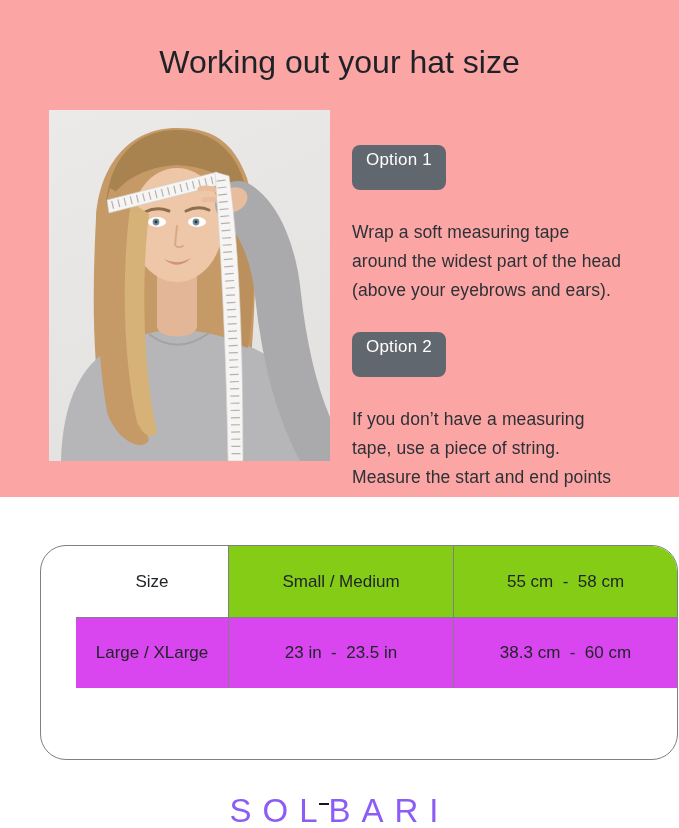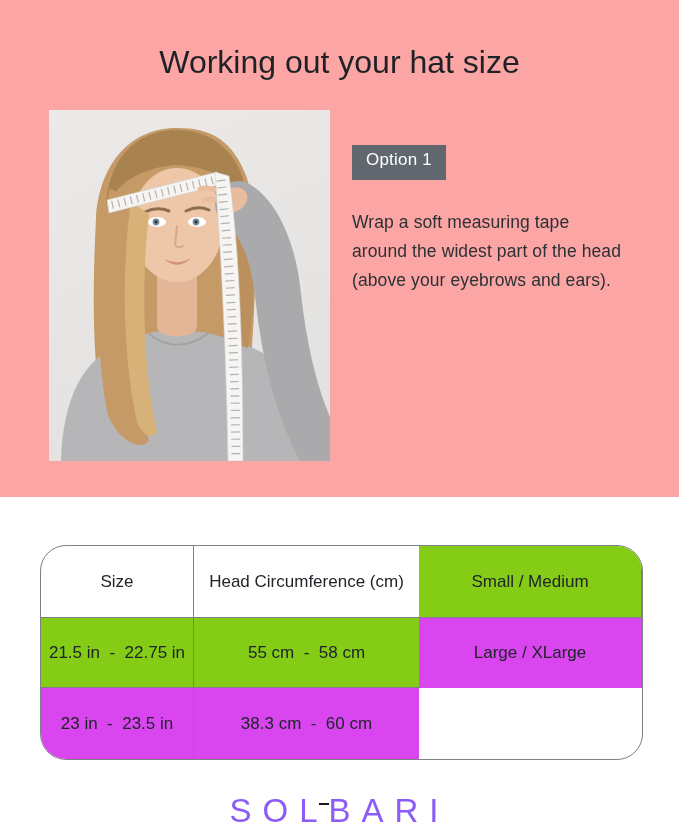--- a/index.html
+++ b/index.html
@@ -12,32 +12,32 @@
   .section-top{position:relative;width:679px;height:497px;background:#fca5a5;}
   .page-title{
     position:absolute;top:44px;left:0;width:100%;margin:0;
     text-align:center;font-size:32px;font-weight:400;color:#1e2226;letter-spacing:0px;
   }
   .photo{position:absolute;left:49px;top:110px;width:281px;height:351px;margin:0;}
   .photo svg{display:block;}
   .options{position:absolute;left:352px;top:145px;width:312px;}
   .badge{
     display:inline-block;background:#61676e;color:#ffffff;
-    font-size:17px;line-height:1;padding:6px 14px 12px;letter-spacing:0.2px;
+    font-size:17px;line-height:1;padding:6px 14px 22px;letter-spacing:0.2px;border-radius:8px;
   }
   .option p{
     margin:28px 0 0 0;font-size:17.5px;line-height:29px;color:#2c3135;letter-spacing:0.1px;
   }
   .option-2{margin-top:27px;}
   
   .section-bottom{position:relative;width:679px;height:331px;background:#ffffff;}
   .size-table{
     position:absolute;left:40px;top:48px;width:601px;height:213px;
     display:grid;grid-template-columns:153px 225px 1fr;grid-template-rows:72px 70px 1fr;
-    border:1px solid #7d8084;border-radius:26px;overflow:hidden;background:#ffffff;
+    border:1px solid #7d8084;border-radius:26px;overflow:hidden;background:#ffffff;padding-left:35px;
   }
   .cell{
     display:flex;align-items:center;justify-content:center;box-sizing:border-box;
     border-right:1px solid #7d8084;border-bottom:1px solid #7d8084;
     font-size:17px;color:#212529;white-space:pre;
   }
   .cell.last-col{border-right:none;}
   .cell.last-row{border-bottom:none;}
   .row-blue{background:#84cc16;}
   .row-green{background:#d946ef;}
@@ -110,30 +110,32 @@
         <path d="M166,62 L180,66 C189,130 194,220 194,351 L179,351 C177,230 171,130 166,62 Z" fill="#f6f5f3" stroke="#d4d2cf" stroke-width="0.6"></path>
         <path d="M172,70 C180,140 186,240 187,349" stroke="#b4b2ae" stroke-width="9" stroke-dasharray="1.2,6" fill="none"></path>
       </svg>
     </figure>
 
     <div class="options">
       <div class="option">
         <span class="badge">Option 1</span>
         <p>Wrap a soft measuring tape<br>around the widest part of the head<br>(above your eyebrows and ears).</p>
       </div>
+      <div class="option option-2">
+        <span class="badge">Option 2</span>
+        <p>If you don’t have a measuring<br>tape, use a piece of string.<br>Measure the start and end points<br>of the string against a ruler.</p>
+      </div>
     </div>
   </section>
 
   <section class="section-bottom">
     <div class="size-table">
       <div class="cell">Size</div>
-      <div class="cell last-col">Head Circumference (cm)</div>
 
       <div class="cell row-blue">Small / Medium</div>
-      <div class="cell row-blue">21.5 in  -  22.75 in</div>
       <div class="cell row-blue last-col">55 cm  -  58 cm</div>
 
       <div class="cell row-green last-row">Large / XLarge</div>
       <div class="cell row-green last-row">23 in  -  23.5 in</div>
       <div class="cell row-green last-col last-row">38.3 cm  -  60 cm</div>
     </div>
 
     <div class="brand-logo">
       <span>SOL</span><span class="logo-b">B</span><span>ARI</span>
     </div>

